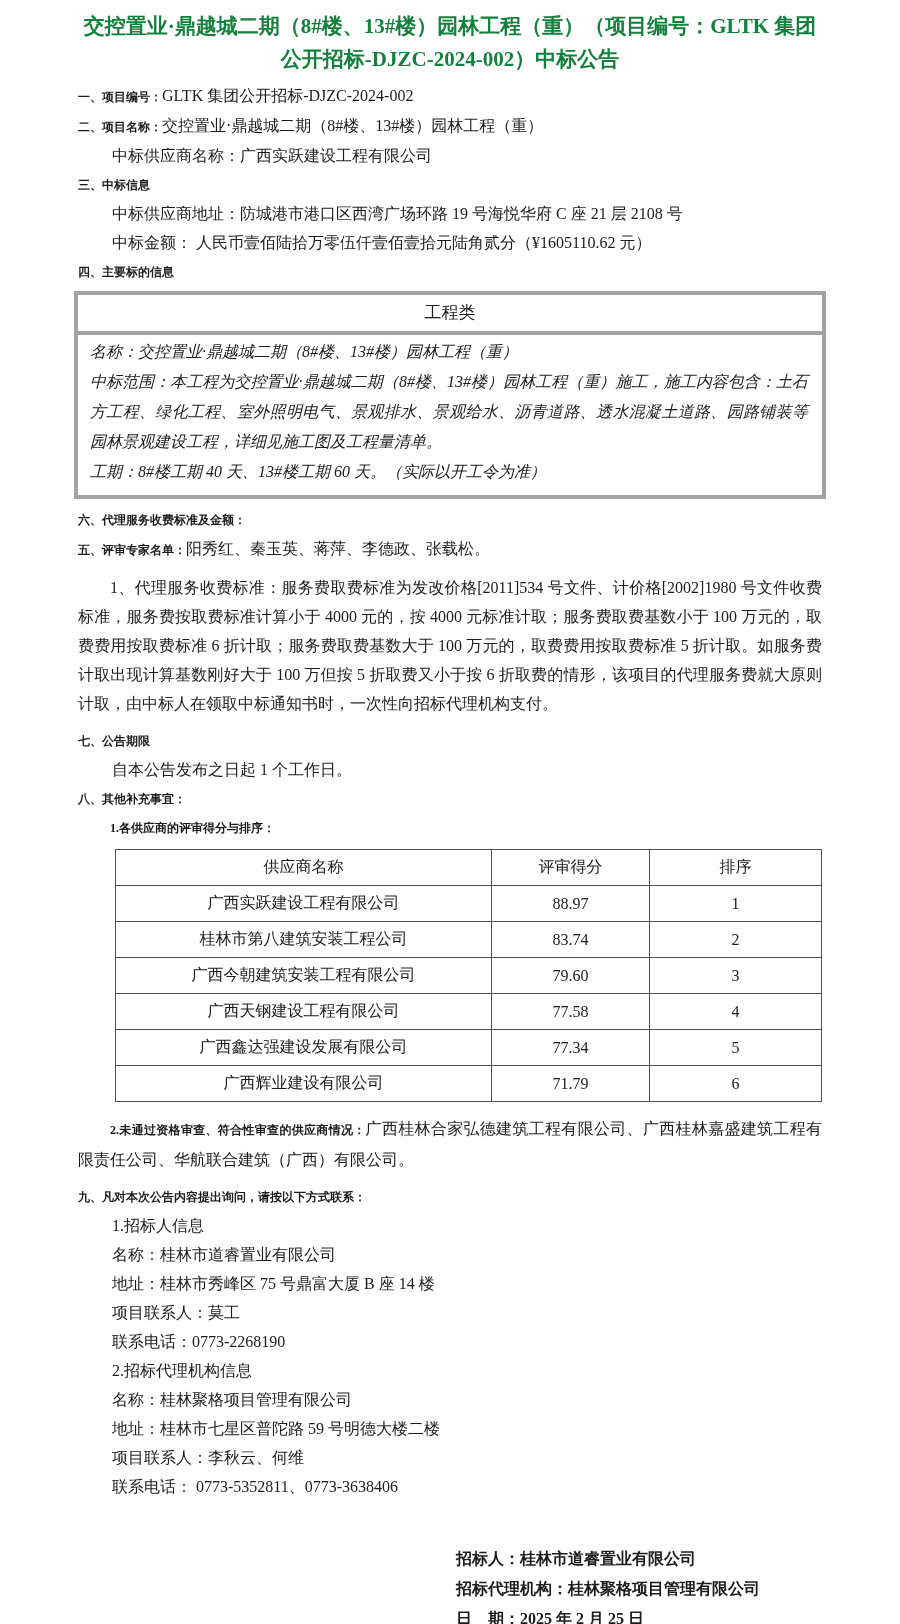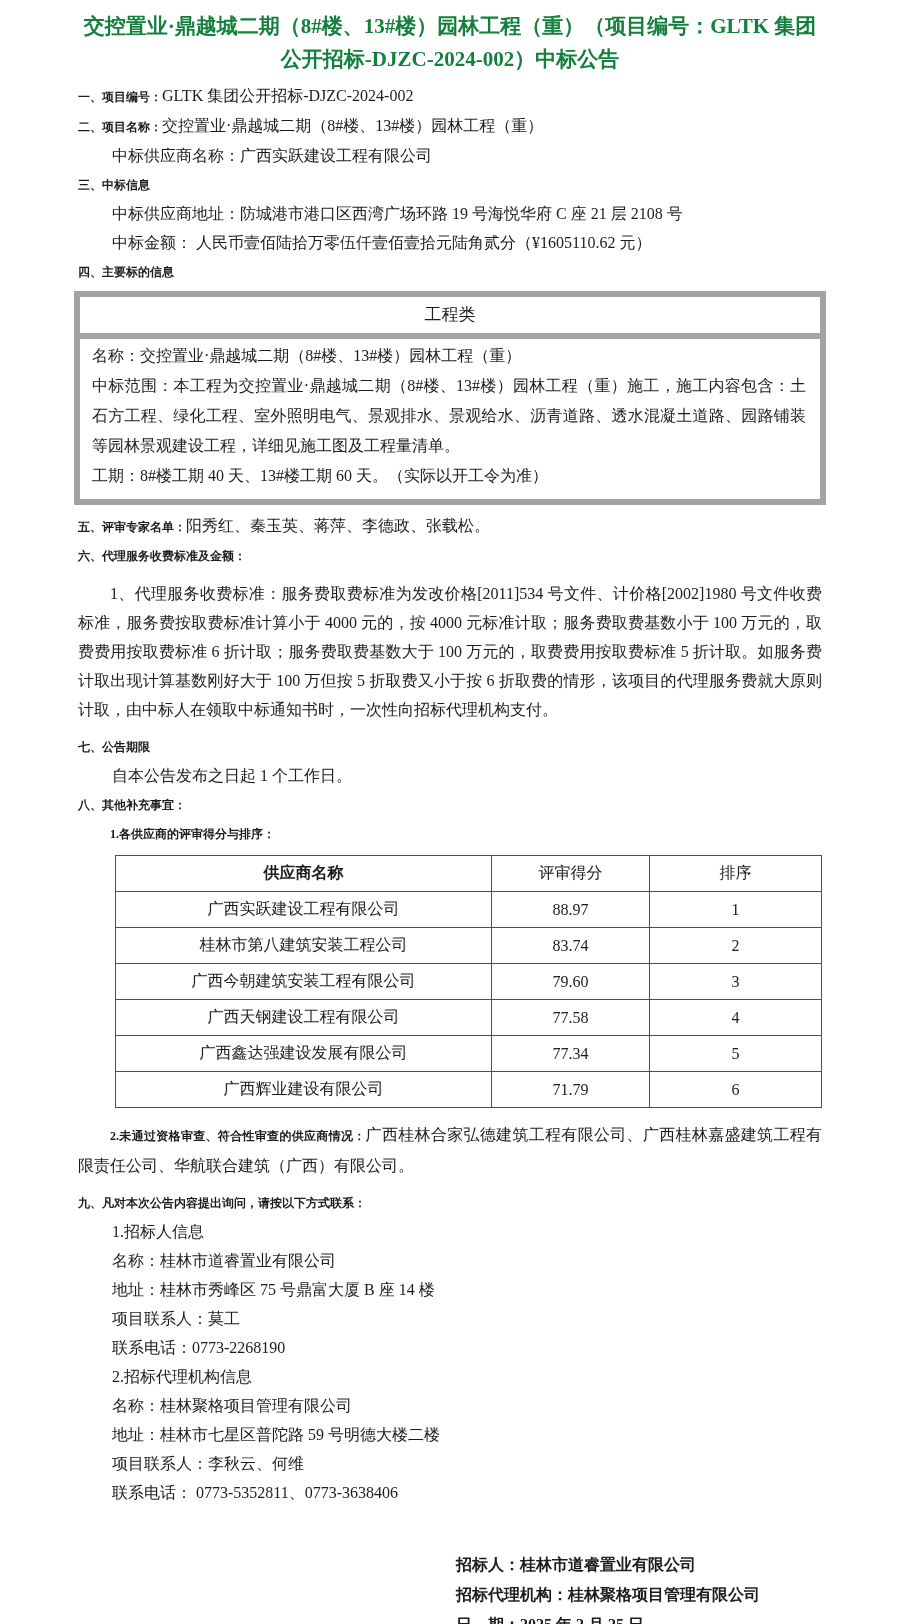--- a/index.html
+++ b/index.html
@@ -30,47 +30,47 @@
     line-height:29px;
     margin:12px 0;
   }
   .tindent{text-indent:2em;}
   
   table{border-collapse:collapse;}
   .t1{
     width:calc(100% + 8px);
     margin:8px 0 10px -4px;
   }
-  .t1 td{border:6px solid #a3a3a3;}
+  .t1 td{border:4px solid #a3a3a3;}
   .t1 .t1-head{
     text-align:center;
     font-size:17px;
     padding:7px 4px;
     line-height:22px;
   }
-  .t1 .t1-body{padding:2px 14px 8px 12px;}
+  .t1 .t1-body{padding:2px 14px 8px 12px;font-style:italic;}
   .cellp{
     margin:0;
     line-height:30px;
     text-align:justify;
   }
   
   .t2{
     width:calc(100% - 37px);
     margin:10px 0 10px 37px;
     table-layout:fixed;
   }
   .t2 td{
     border:1px solid #4f4f4f;
     height:35px;
     text-align:center;
     vertical-align:middle;
     padding:0 4px;
   }
-  .t2 .c1{width:54%;font-weight:bold;}
+  .t2 .c1{width:54%;}
   .t2 .c2{width:22%;}
   .t2 .c3{width:24%;}
   .contact-group{margin:0;}
   .footer{
     margin:46px 0 0 338px;
   }
   .fln{
     line-height:30px;
     font-weight:bold;
     margin-left:40px;
@@ -106,25 +106,25 @@
       <tr>
         <td class="t1-body">
           <p class="cellp">名称：交控置业·鼎越城二期（8#楼、13#楼）园林工程（重）</p>
           <p class="cellp">中标范围：本工程为交控置业·鼎越城二期（8#楼、13#楼）园林工程（重）施工，施工内容包含：土石方工程、绿化工程、室外照明电气、景观排水、景观给水、沥青道路、透水混凝土道路、园路铺装等园林景观建设工程，详细见施工图及工程量清单。</p>
           <p class="cellp">工期：8#楼工期 40 天、13#楼工期 60 天。（实际以开工令为准）</p>
         </td>
       </tr>
     </tbody>
   </table>
 
+  <div class="ln hd">六、代理服务收费标准及金额：</div>
+
   <div class="ln">
     <span class="hd">五、评审专家名单：</span><span>阳秀红、秦玉英、蒋萍、李德政、张载松。</span>
   </div>
-
-  <div class="ln hd">六、代理服务收费标准及金额：</div>
   <p class="just tindent">1、代理服务收费标准：服务费取费标准为发改价格[2011]534 号文件、计价格[2002]1980 号文件收费标准，服务费按取费标准计算小于 4000 元的，按 4000 元标准计取；服务费取费基数小于 100 万元的，取费费用按取费标准 6 折计取；服务费取费基数大于 100 万元的，取费费用按取费标准 5 折计取。如服务费计取出现计算基数刚好大于 100 万但按 5 折取费又小于按 6 折取费的情形，该项目的代理服务费就大原则计取，由中标人在领取中标通知书时，一次性向招标代理机构支付。</p>
 
   <div class="ln hd">七、公告期限</div>
   <div class="ln ind1">自本公告发布之日起 1 个工作日。</div>
 
   <div class="ln hd">八、其他补充事宜：</div>
   <div class="ln hd" style="padding-left:32px;">1.各供应商的评审得分与排序：</div>
 
   <table class="t2">
     <tbody>

